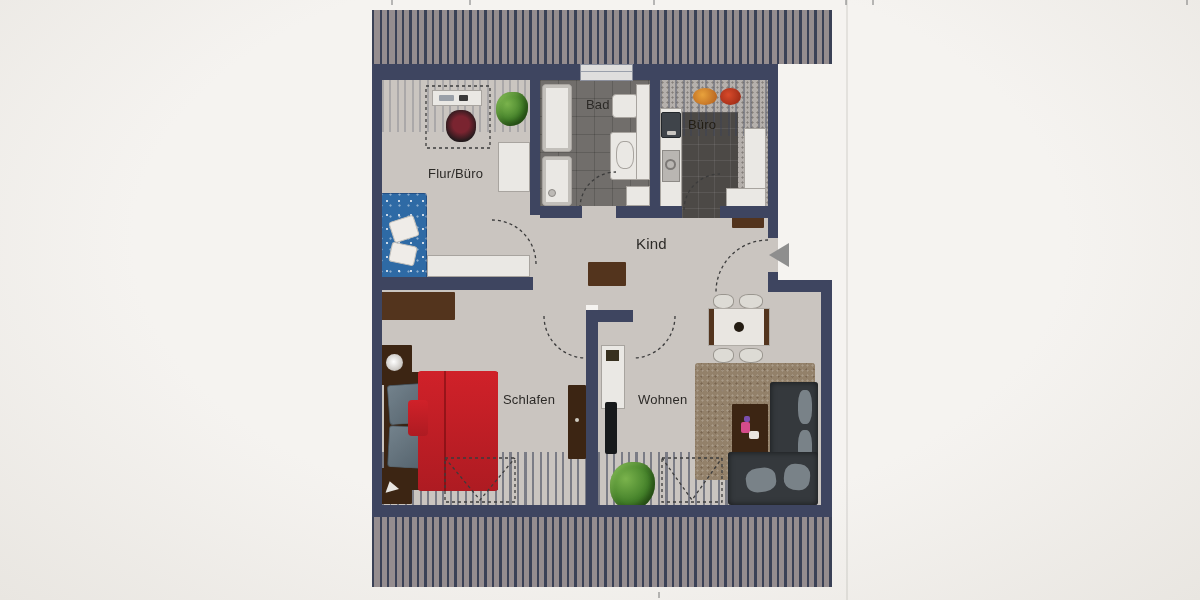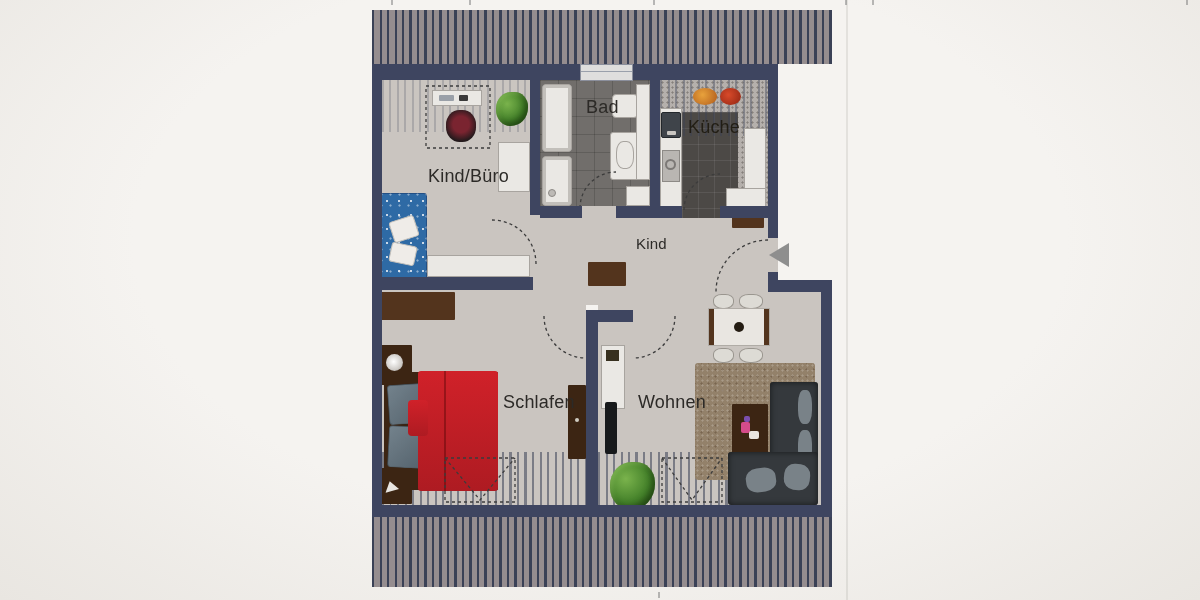--- a/index.html
+++ b/index.html
@@ -72,21 +72,21 @@
   .oven-ring{position:absolute;left:2px;top:8px;width:11px;height:11px;border:2px solid #7c7976;border-radius:50%;}
   .sink{position:absolute;background:#3f444a;border:1px solid #23272b;border-radius:2px;z-index:3;}
   .faucet{position:absolute;left:5px;top:18px;width:9px;height:4px;background:#c9c6c2;border-radius:1px;}
   .fruit{position:absolute;border-radius:50%;z-index:3;}
   .fruit-a{background:radial-gradient(circle at 40% 40%, #e8a23c, #b05a1a);}
   .fruit-b{background:radial-gradient(circle at 40% 40%, #d84a2a, #8f2412);}
   .window{position:absolute;background:#dfdedd;border:1px solid #8b8f9c;z-index:6;
      background-image:linear-gradient(transparent 6px, #9aa0ab 6px, #9aa0ab 7px, transparent 7px);}
   .arrow-left{position:absolute;width:0;height:0;border-top:12px solid transparent;
      border-bottom:12px solid transparent;border-right:20px solid var(--arrow-grey);z-index:6;}
-  .room-label{position:absolute;font-size:18px;color:var(--label-text);z-index:7;letter-spacing:.2px;white-space:nowrap;}
+  .room-label{position:absolute;font-size:13px;color:var(--label-text);z-index:7;letter-spacing:.2px;white-space:nowrap;}
   .svg-overlay{position:absolute;left:0;top:0;z-index:4;}
   .dash{stroke:var(--door-dash);stroke-dasharray:3 3;fill:none;stroke-width:1.3;}
   .lamp{position:absolute;left:8px;top:9px;width:17px;height:17px;border-radius:50%;
      background:radial-gradient(circle at 45% 45%, #ffffff, #cfccc8 60%, #8e8b88);}
   .deco-tri{position:absolute;left:6px;top:13px;width:0;height:0;border-left:7px solid transparent;
      border-right:7px solid transparent;border-bottom:10px solid #e8e5e1;transform:rotate(-15deg);}
   .knob{position:absolute;left:7px;top:33px;width:4px;height:4px;border-radius:50%;background:#cfccc2;}
   .ct-item{position:absolute;border-radius:2px;}
   .desk-item{position:absolute;border-radius:1px;}
   .board-box{position:absolute;left:4px;top:4px;width:13px;height:11px;background:#37301f;}
@@ -235,21 +235,21 @@
     <div class="wall" style="left:280px;top:80px;width:10px;height:138px"></div>
     <div class="wall" style="left:170px;top:206px;width:42px;height:12px"></div>
     <div class="wall" style="left:246px;top:206px;width:66px;height:12px"></div>
     <div class="wall" style="left:350px;top:206px;width:48px;height:12px"></div>
     <div class="wall" style="left:2px;top:277px;width:161px;height:13px"></div>
     <div class="wall" style="left:216px;top:310px;width:47px;height:12px"></div>
     <div class="wall" style="left:216px;top:310px;width:12px;height:195px"></div>
 
     <div class="window" style="left:210px;top:64px;width:53px;height:17px"></div>
 
-    <div class="room-label" style="left:58px;top:166px">Kind/Büro</div>
+    <div class="room-label" style="left:58px;top:166px">Flur/Büro</div>
     <div class="room-label" style="left:216px;top:97px">Bad</div>
-    <div class="room-label" style="left:318px;top:117px;color:rgba(28,24,14,.88)">Küche</div>
+    <div class="room-label" style="left:318px;top:117px;color:rgba(28,24,14,.88)">Büro</div>
     <div class="room-label" style="left:266px;top:235px;font-size:15px">Kind</div>
     <div class="room-label" style="left:133px;top:392px">Schlafen</div>
     <div class="room-label" style="left:268px;top:392px">Wohnen</div>
 
   </div>
 </div>
 
 </body></html>

